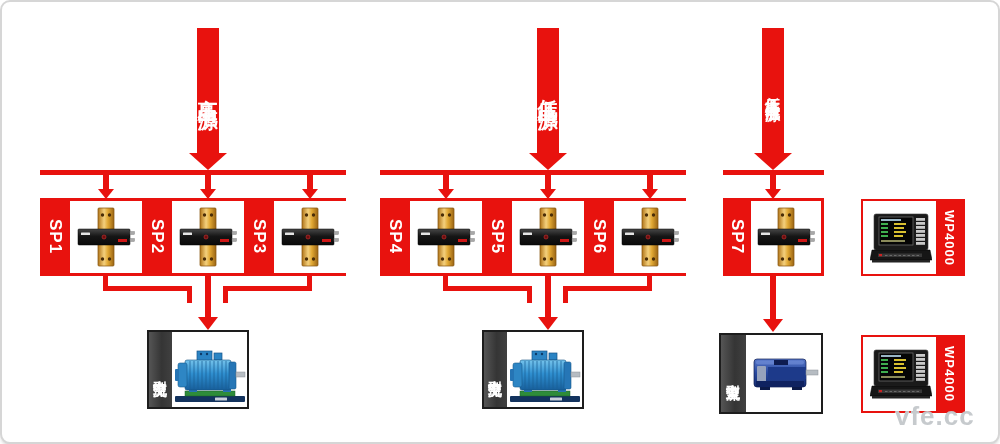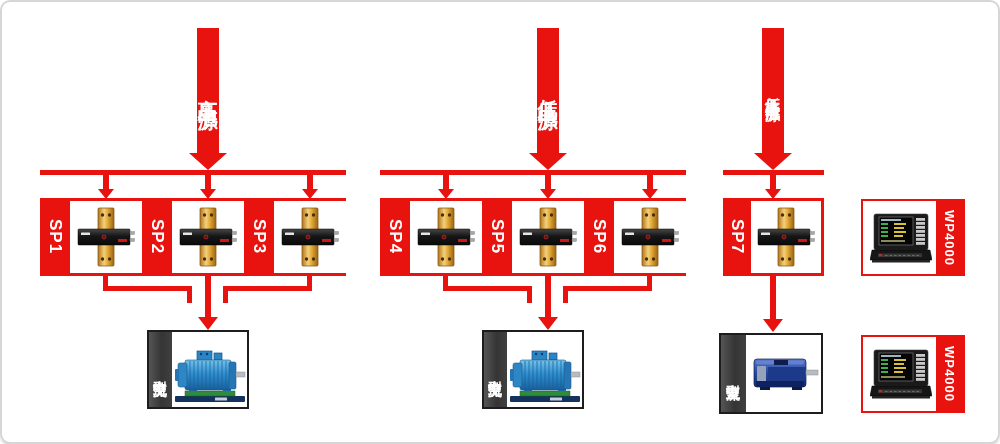--- a/index.html
+++ b/index.html
@@ -392,14 +392,15 @@
         <rect x="46" y="30" width="9" height="2.8" fill="#c9c9c9"></rect>
         <polygon points="2,38 60,38 62,48 0,48" fill="#161616" stroke="#000" stroke-width="0.5"></polygon>
         <rect x="8" y="41.5" width="44" height="3.5" fill="#383838"></rect>
         <rect x="9" y="42" width="3" height="2.2" fill="#c22"></rect>
         <path d="M15 43.5 H49" stroke="#6a6a6a" stroke-width="1" stroke-dasharray="2.5 2"></path>
         <rect x="2" y="48" width="58" height="2.5" fill="#232323"></rect>
       </svg>
     </div>
   </div>
 
+  <div class="abs watermark" style="left:893px;top:399px;">vfe.cc</div>
 
 </div>
 
 </body></html>

